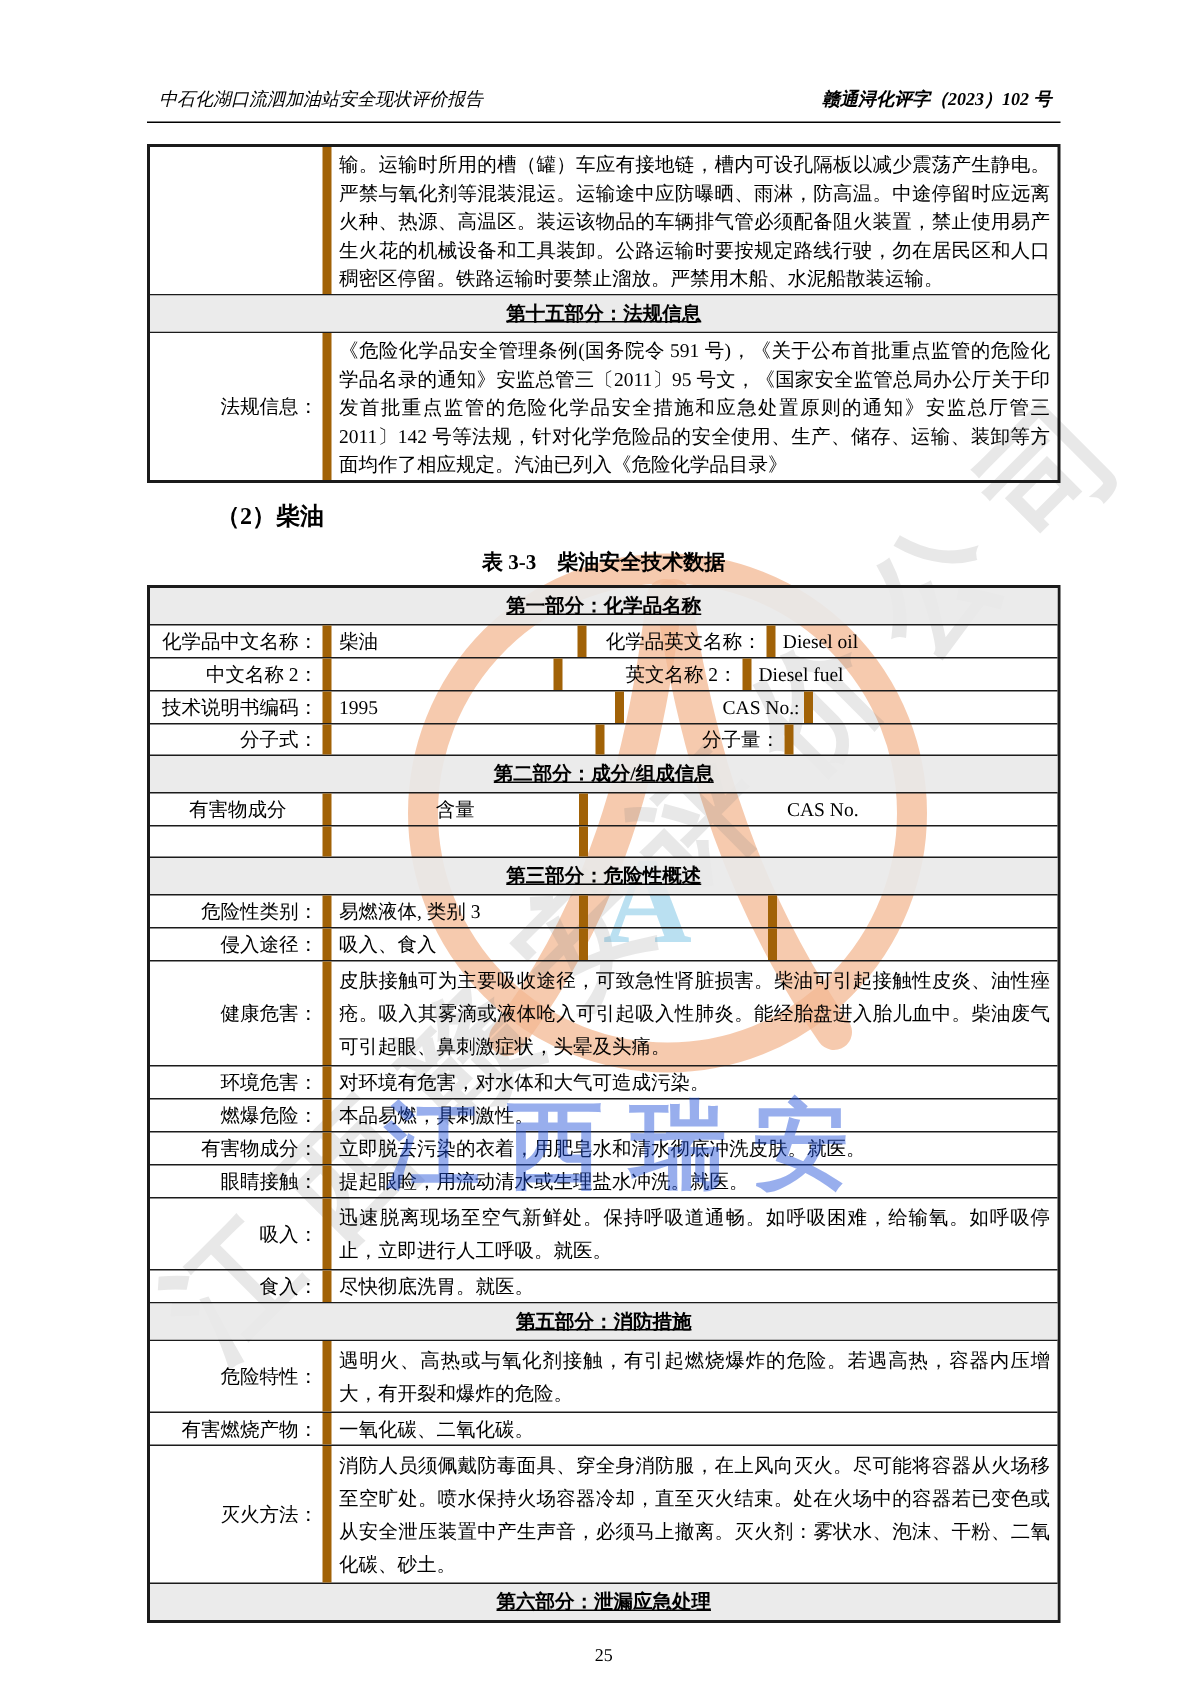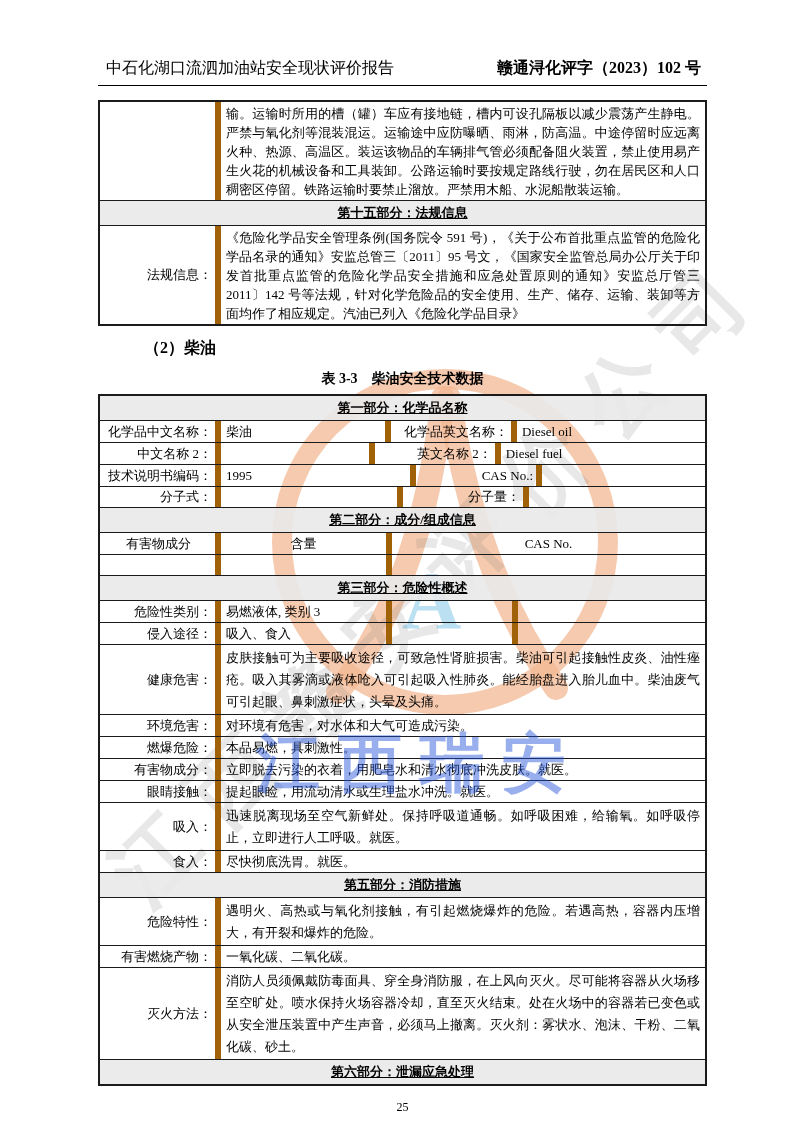--- a/index.html
+++ b/index.html
@@ -18,22 +18,23 @@
   }
   .red-stamp {
     position:absolute; left:256px; top:720px; z-index:2; pointer-events:none;
     font-size:64px; font-weight:bold; letter-spacing:18px;
     color:#1d4ed8; opacity:0.45; white-space:nowrap;
   }
   
   .content { position:absolute; left:98px; top:58px; width:609px; z-index:1; }
   .doc-header {
     display:flex; justify-content:space-between; align-items:flex-end;
-    font-size:16px; padding:0 6px 6px 8px; border-bottom:1px solid #000;
+    font-size:12px; padding:0 6px 6px 8px; border-bottom:1px solid #000;
     margin-bottom:14px;
+    font-style:italic;
   }
   .doc-header .hdr-right { font-weight:bold; }
   .tbl { border:2px solid #1b1b1b; font-size:13px; }
   .tr { display:flex; align-items:stretch; border-top:1px solid #1b1b1b; min-height:21px; }
   .tr:first-child { border-top:0; }
   .td { padding:1px 5px; }
   .td + .td { border-left:6px solid #a16207; }
   .lab { flex:0 0 115px; display:flex; align-items:center; justify-content:flex-end;
          text-align:right; padding-right:3px; }
   .w2  { flex:0 0 171px; }

